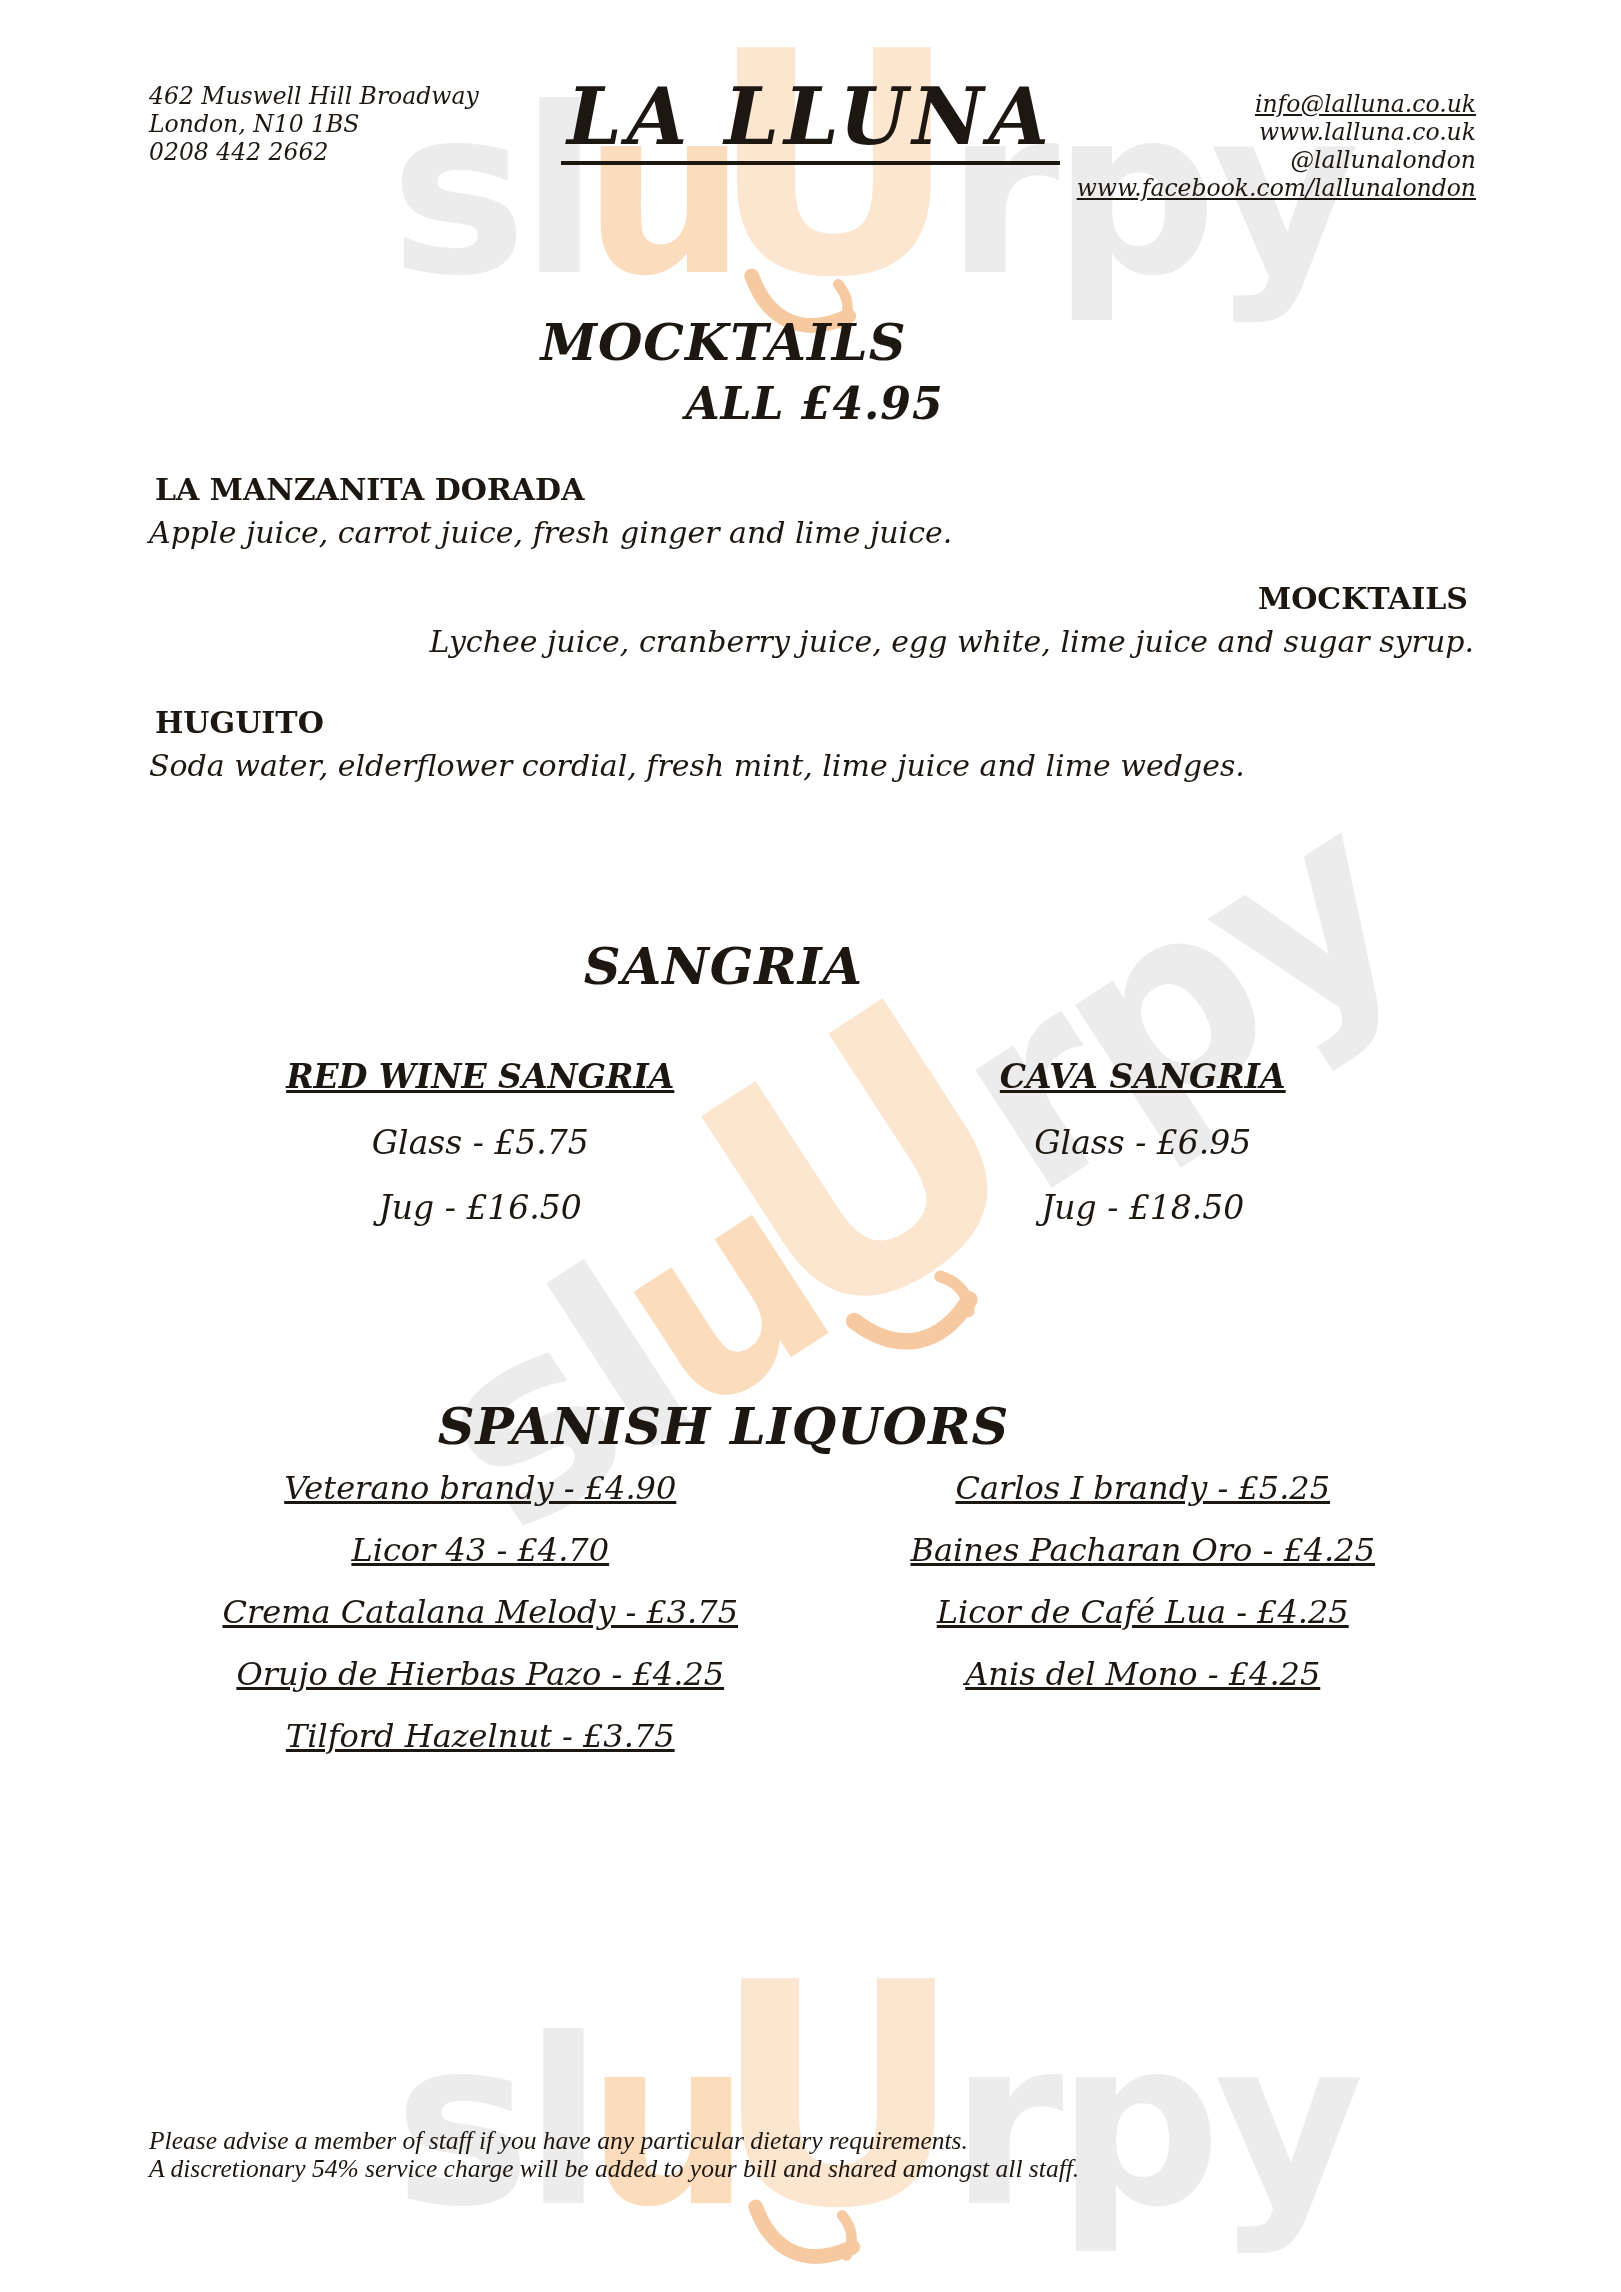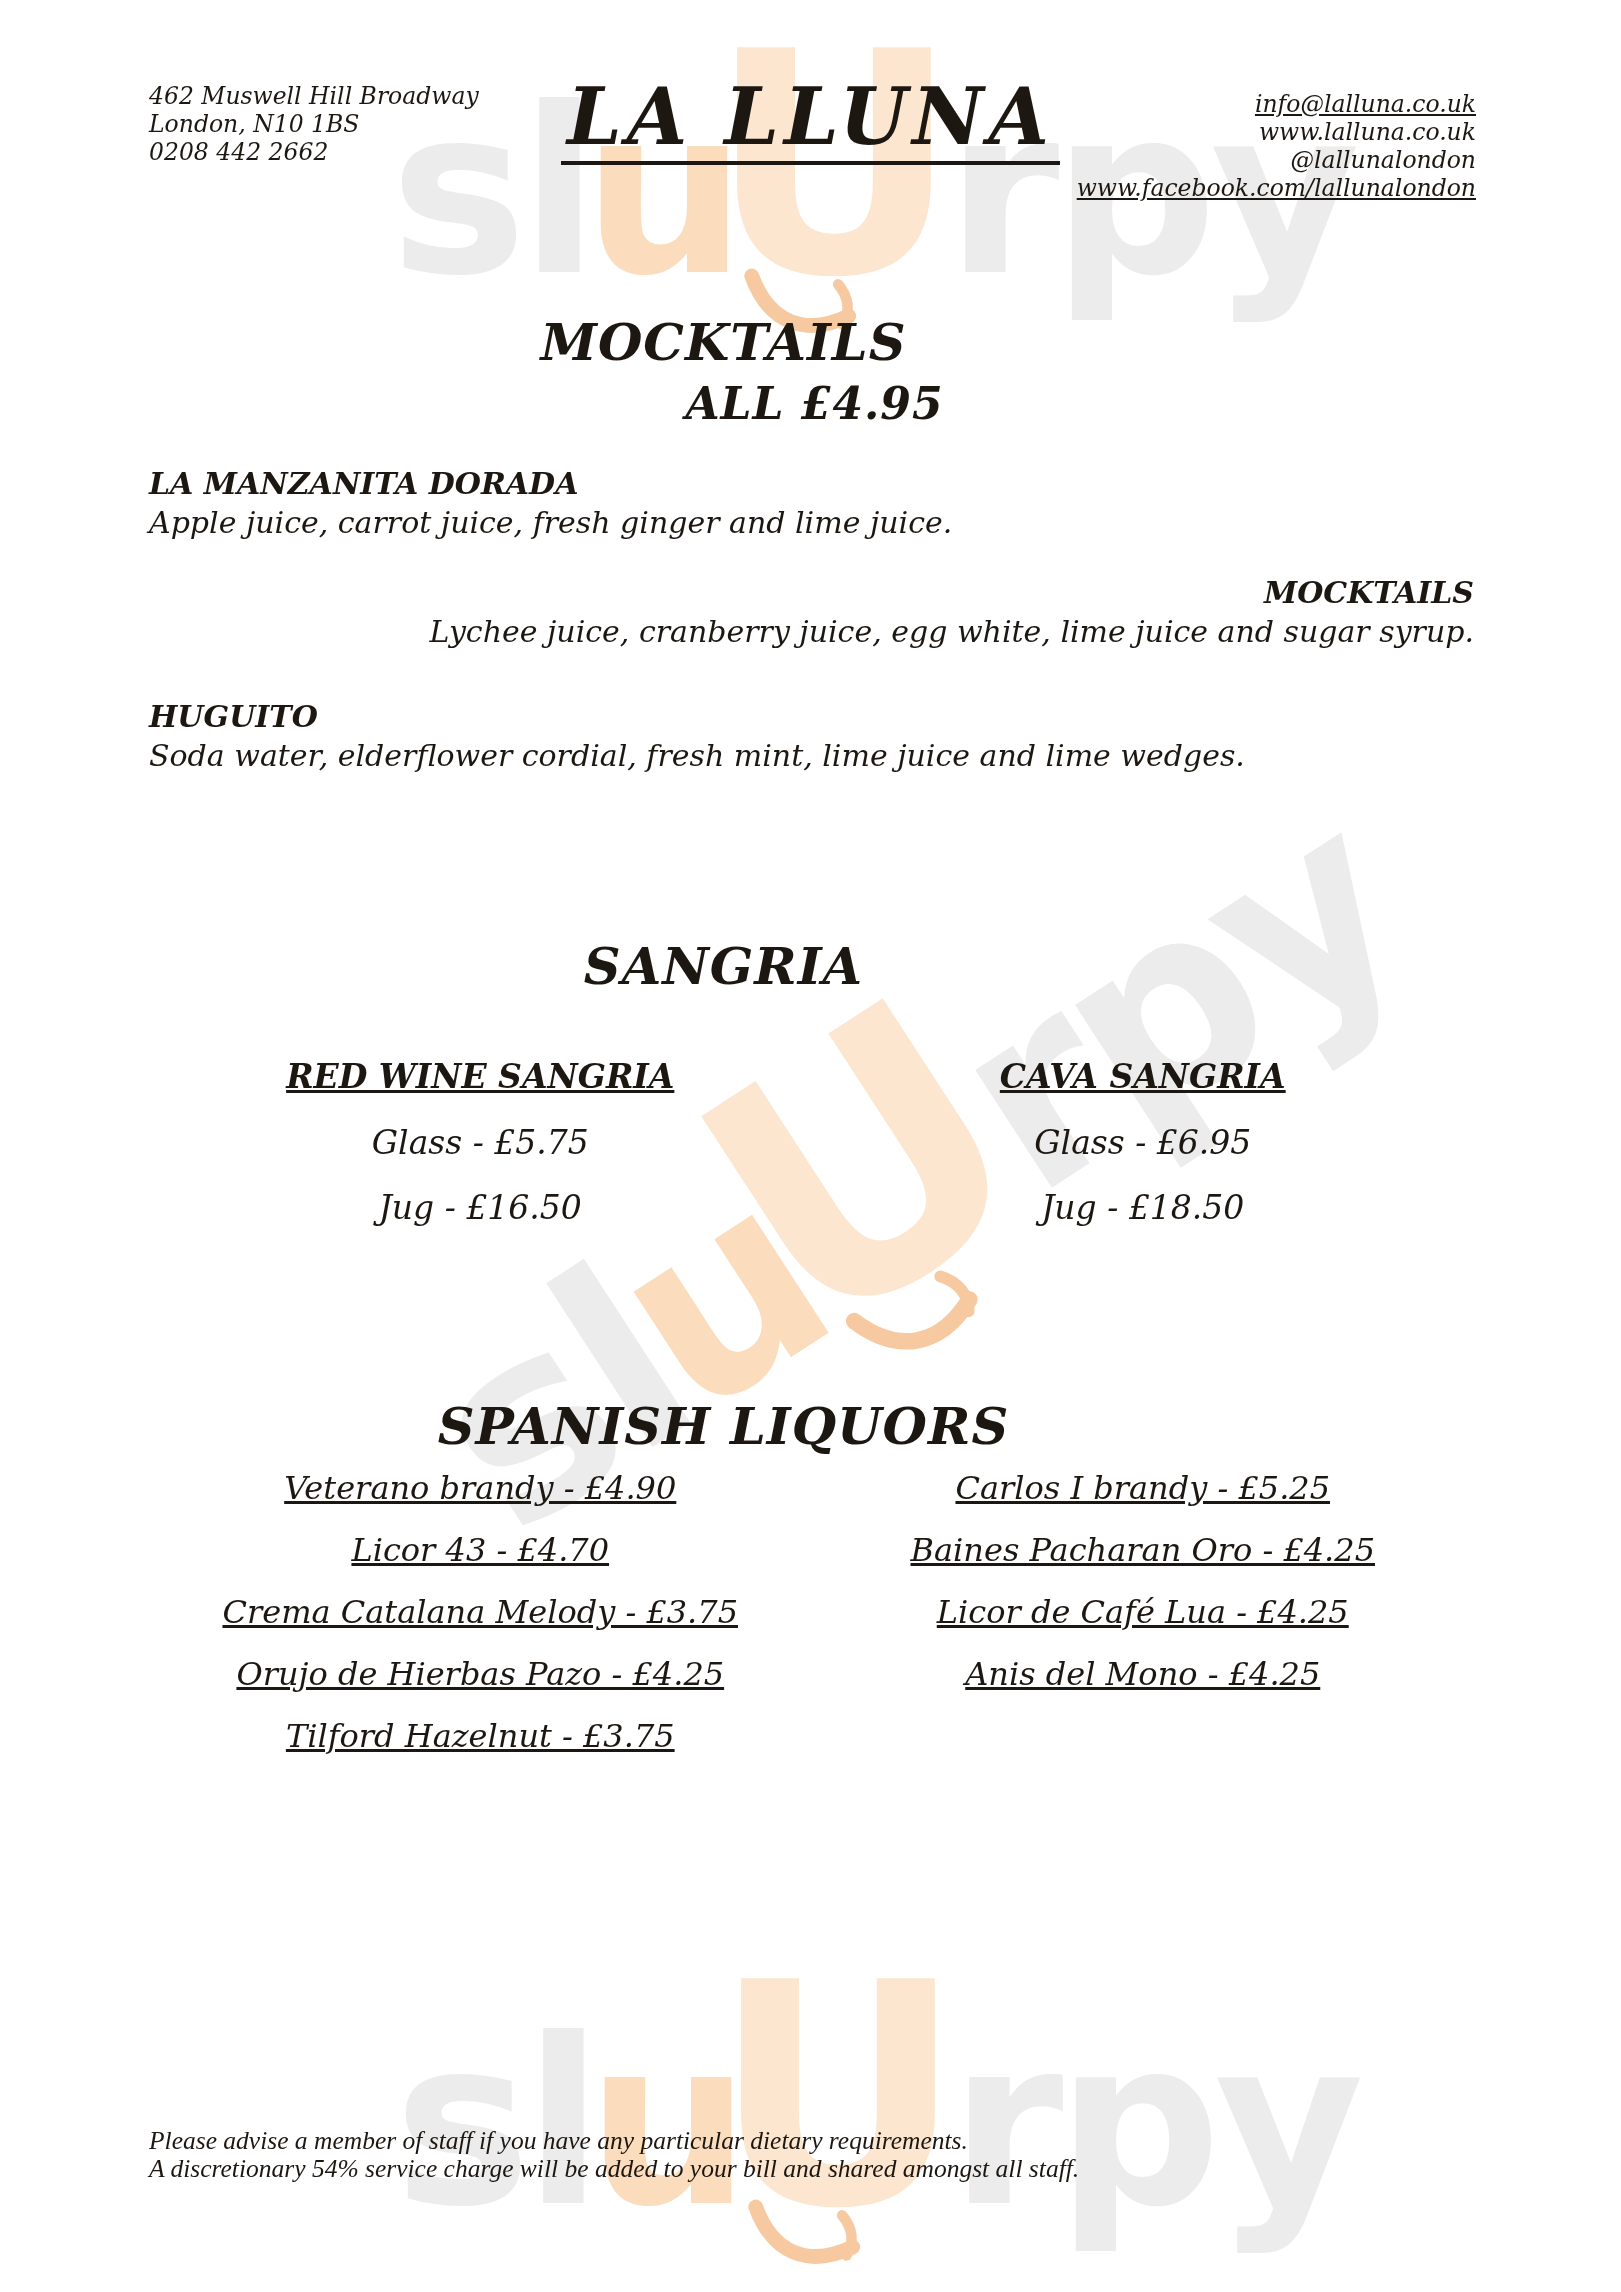--- a/index.html
+++ b/index.html
@@ -52,21 +52,21 @@
   .mock-title { top:312px; }
   .mock-sub   {
     position:absolute; z-index:1; left:0; top:374px; width:1621px; text-align:center;
     font-style:italic; font-weight:bold; font-size:44px; letter-spacing:1px; margin:4px;
   }
   .sangria-title { top:936px; }
   .liquors-title { top:1396px; }
 
   
   .mi { position:absolute; z-index:1; left:149px; width:1325px; }
-  .mi h3 { margin:0; font-style:italic; font-weight:bold; font-size:30px; line-height:37px; }
+  .mi h3 { margin:6px; font-weight:bold; font-size:30px; line-height:37px; }
   .mi p  { margin:2px 0 0 0; font-style:italic; font-size:30px; line-height:37px; }
   .mi-1 { top:465px; }
   .mi-2 { top:574px; text-align:right; }
   .mi-3 { top:698px; }
 
   
   .cols { position:absolute; z-index:1; left:149px; width:1325px; display:flex; }
   .sangria-cols { top:1057px; }
   .scol { width:50%; text-align:center; font-style:italic; }
   .scol h3 { margin:0; font-weight:bold; font-size:33px; line-height:39px;text-decoration:underline; }

